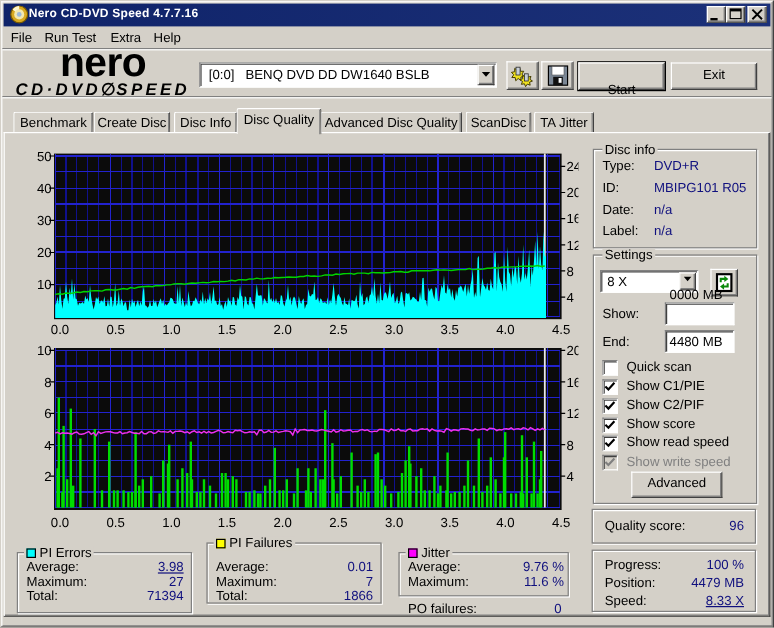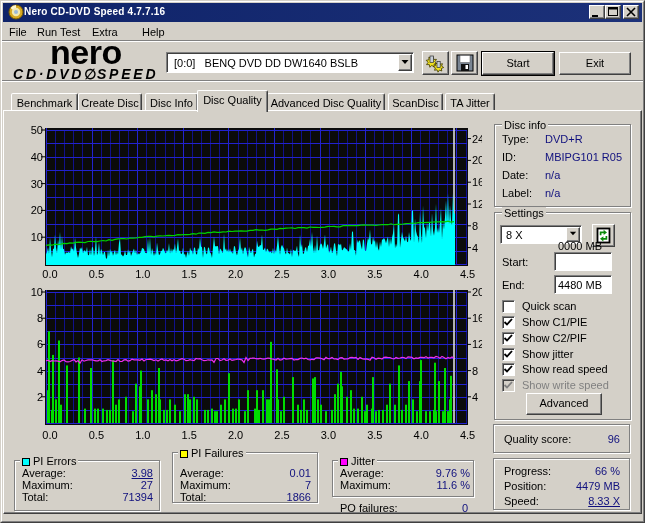--- a/index.html
+++ b/index.html
@@ -45,21 +45,21 @@
       <rect x="2.5" y="1.5" width="9" height="8" fill="none" stroke="#000" stroke-width="1"></rect>
       <rect x="2.5" y="1.5" width="9" height="2" fill="#000"></rect>
     </svg></div>
 <div class="tbtn" style="left:623px"><svg width="14" height="12" viewBox="0 0 14 12">
       <path d="M3 2 L11 10 M11 2 L3 10" stroke="#000" stroke-width="1.6"></path>
     </svg></div>
 
 <span class="menu-item" style="left:9px">File</span>
 <span class="menu-item" style="left:37px">Run Test</span>
 <span class="menu-item" style="left:92px">Extra</span>
-<span class="menu-item" style="left:142px">Help</span>
+<span class="menu-item" style="left:128px">Help</span>
 <div class="abs etch-h" style="left:2px;top:40px;width:641px"></div>
 
 <div class="abs" style="left:50px;top:33px;font-weight:bold;font-size:34px;letter-spacing:-0.5px;">nero</div>
 <div class="abs" style="left:13px;top:66px;font-weight:bold;font-style:italic;font-size:14px;letter-spacing:2.8px;">CD·DVD<span style="font-style:normal;letter-spacing:0.5px">∅</span>SPEED</div>
 
 <div class="abs sunken" style="left:166px;top:52px;width:248px;height:21px;"></div>
 <span class="abs" style="left:174px;top:57px;">[0:0]&nbsp;&nbsp;&nbsp;BENQ DVD DD DW1640 BSLB</span>
 <div class="btn" style="left:398px;top:54px;width:14px;height:17px;"><svg width="10" height="10" viewBox="0 0 10 10" style="margin-top:2px">
       <path d="M1.5 3 L8.5 3 L5 7 Z" fill="#000"></path>
     </svg></div>
@@ -74,21 +74,21 @@
 </div>
 <div class="btn" style="left:451px;top:51px;width:27px;height:24px;">
   <svg width="18" height="18" viewBox="0 0 18 18" style="margin-top:2px">
     <rect x="1" y="1" width="16" height="16" fill="#7a8694" stroke="#000" stroke-width="1"></rect>
     <rect x="4" y="1.5" width="10" height="7" fill="#fff" stroke="#555" stroke-width="0.5"></rect>
     <rect x="5" y="10" width="8" height="7" fill="#111"></rect>
     <rect x="9.5" y="11" width="2.5" height="4" fill="#fff"></rect>
   </svg>
 </div>
 <div class="abs" style="left:481px;top:51px;width:74px;height:25px;border:1px solid #000;background:#d4d0c8;">
-    <div class="btn" style="left:0;top:0;width:72px;height:23px;padding-top:4px;">Start</div>
+    <div class="btn" style="left:0;top:0;width:72px;height:23px;padding-top:16px;">Start</div>
   </div>
 <div class="btn" style="left:559px;top:52px;width:72px;height:23px;padding-top:4px;">Exit</div>
 <div class="abs etch-h" style="left:2px;top:80px;width:641px"></div>
 
 <div class="tab" style="left:11px;width:67px;">Benchmark</div>
 <div class="tab" style="left:78px;width:64px;">Create Disc</div>
 <div class="tab" style="left:145px;width:53px;">Disc Info</div>
 <div class="tab" style="left:267px;width:118px;">Advanced Disc Quality</div>
 <div class="tab" style="left:388px;width:55px;">ScanDisc</div>
 <div class="tab" style="left:445px;width:50px;">TA Jitter</div>
@@ -446,58 +446,58 @@
     </svg></div>
 <div class="btn" style="left:592px;top:224px;width:23px;height:23px;">
   <svg width="19" height="19" viewBox="0 0 19 19" style="margin-top:1px">
     <rect x="3.5" y="2.5" width="12" height="14" fill="#fff" stroke="#000" stroke-width="1.8"></rect>
     <path d="M6.6 9.2 L6.6 6.4 L10.2 6.4" stroke="#0a8a0a" stroke-width="1.7" fill="none"></path>
     <path d="M9.6 3.8 L13 6.4 L9.6 9 Z" fill="#0a8a0a"></path>
     <path d="M12.4 10 L12.4 12.8 L8.8 12.8" stroke="#0a8a0a" stroke-width="1.7" fill="none"></path>
     <path d="M9.4 10.2 L6 12.8 L9.4 15.4 Z" fill="#0a8a0a"></path>
   </svg>
 </div>
-<span class="row-lab" style="left:502px;top:256px">Start:</span>
+<span class="row-lab" style="left:502px;top:256px">Show:</span>
 <div class="abs sunken" style="left:554px;top:252px;width:58px;height:19px;"></div>
 <span class="abs" style="left:558px;top:240px;text-align:center;">0000 MB</span>
 <span class="row-lab" style="left:502px;top:279px">End:</span>
 <div class="abs sunken" style="left:554px;top:275px;width:58px;height:19px;"></div>
 <span class="abs" style="left:558px;top:279px;">4480 MB</span>
 
 <div class="cb" style="left:502px;top:300px;"></div>
 <span class="row-lab" style="left:522px;top:300px">Quick scan</span>
 <div class="cb" style="left:502px;top:316px;"><svg width="11" height="11" viewBox="0 0 11 11">
       <path d="M1.5 5 L4 7.5 L9 2" stroke="#000" stroke-width="1.8" fill="none"></path>
     </svg></div>
 <span class="row-lab" style="left:522px;top:316px">Show C1/PIE</span>
 <div class="cb" style="left:502px;top:332px;"><svg width="11" height="11" viewBox="0 0 11 11">
       <path d="M1.5 5 L4 7.5 L9 2" stroke="#000" stroke-width="1.8" fill="none"></path>
     </svg></div>
 <span class="row-lab" style="left:522px;top:332px">Show C2/PIF</span>
 <div class="cb" style="left:502px;top:348px;"><svg width="11" height="11" viewBox="0 0 11 11">
       <path d="M1.5 5 L4 7.5 L9 2" stroke="#000" stroke-width="1.8" fill="none"></path>
     </svg></div>
-<span class="row-lab" style="left:522px;top:348px">Show jitter</span>
+<span class="row-lab" style="left:522px;top:348px">Show score</span>
 <div class="cb" style="left:502px;top:363px;"><svg width="11" height="11" viewBox="0 0 11 11">
       <path d="M1.5 5 L4 7.5 L9 2" stroke="#000" stroke-width="1.8" fill="none"></path>
     </svg></div>
 <span class="row-lab" style="left:522px;top:363px">Show read speed</span>
 <div class="cb" style="left:502px;top:379px;background:#d4d0c8"><svg width="11" height="11" viewBox="0 0 11 11">
       <path d="M1.5 5 L4 7.5 L9 2" stroke="#808080" stroke-width="1.8" fill="none"></path>
     </svg></div>
 <span class="row-lab" style="left:522px;top:379px;color:#808080">Show write speed</span>
 <div class="btn" style="left:526px;top:393px;width:76px;height:22px;padding-top:3px;">Advanced</div>
 
 <div class="abs gbox" style="left:493px;top:424px;width:137px;height:29px;"></div>
 <span class="row-lab" style="left:504px;top:433px">Quality score:</span>
 <span class="row-val" style="left:560px;top:433px;width:60px;">96</span>
 
 <div class="abs gbox" style="left:493px;top:458px;width:137px;height:52px;"></div>
 <span class="row-lab" style="left:504px;top:465px">Progress:</span>
-<span class="row-val" style="left:540px;top:465px;width:80px;">66 %</span>
+<span class="row-val" style="left:540px;top:465px;width:80px;">100 %</span>
 <span class="row-lab" style="left:504px;top:480px">Position:</span>
 <span class="row-val" style="left:540px;top:480px;width:80px;">4479 MB</span>
 <span class="row-lab" style="left:504px;top:495px">Speed:</span>
 <span class="row-val" style="left:540px;top:495px;width:80px;text-decoration:underline;">8.33 X</span>
 
 <div class="abs gbox" style="left:14px;top:460px;width:146px;height:51px;">
   <span class="glabel" style="left:5px;"><span style="display:inline-block;width:8px;height:8px;background:#00ffff;border:1px solid #000;margin-right:3px;vertical-align:-1px;"></span>PI Errors</span>
 </div>
 <span class="row-lab" style="left:22px;top:467px">Average:</span>
 <span class="row-val" style="left:92px;top:467px;width:61px;text-decoration:underline;">3.98</span>

